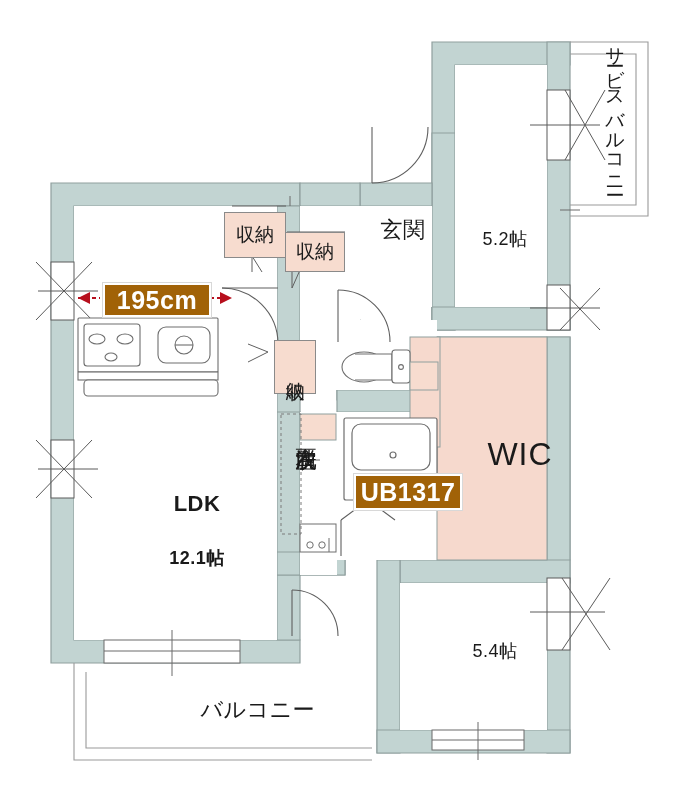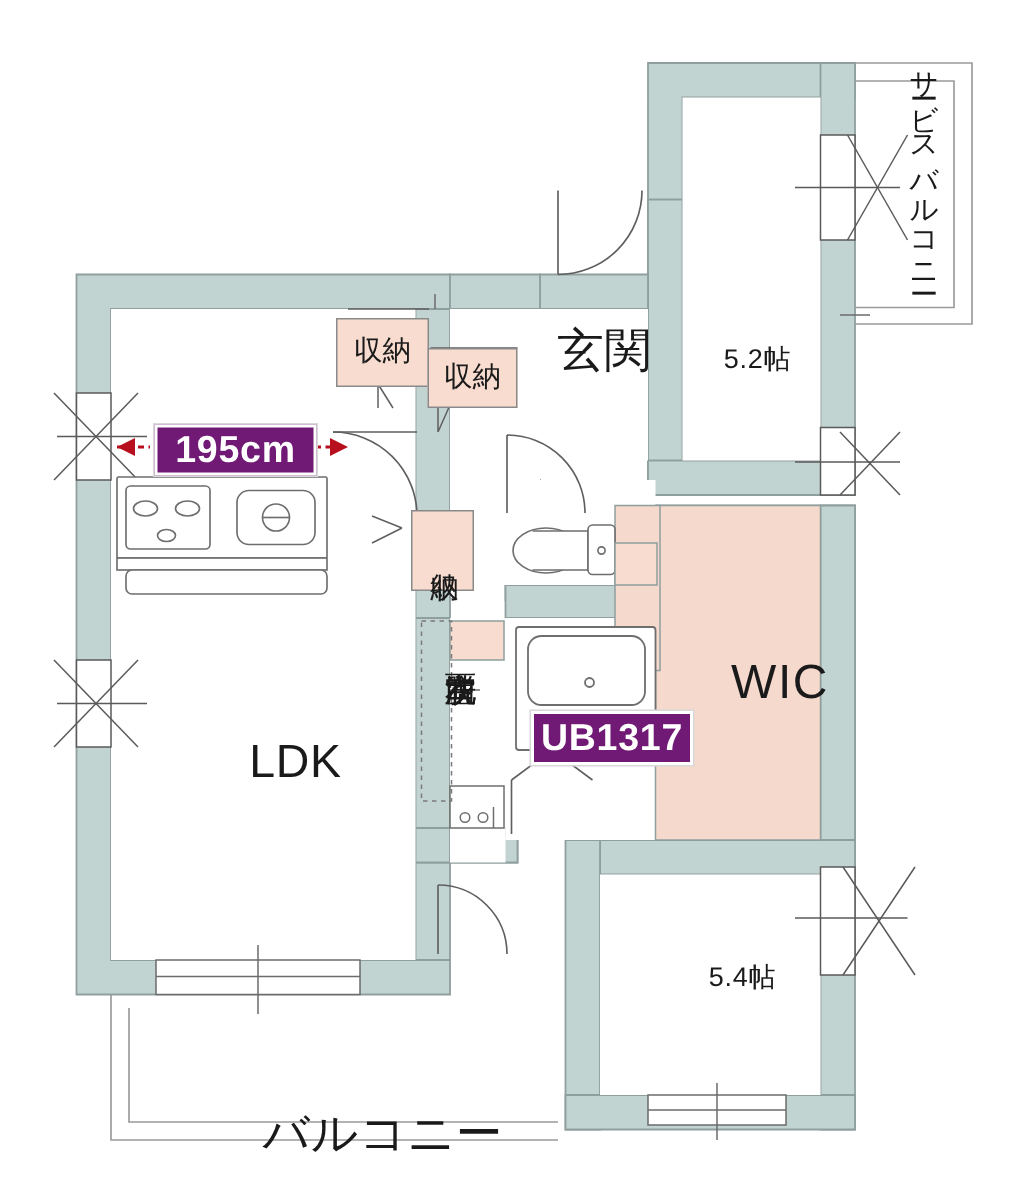--- a/index.html
+++ b/index.html
@@ -6,31 +6,31 @@
   html,body{margin:0;padding:0;background:#ffffff;}
   body{
     width:679px;height:800px;
     font-family:"Liberation Sans","DejaVu Sans",sans-serif;
     color:#1a1a1a;
     overflow:hidden;
   }
   #plan{position:relative;width:679px;height:800px;background:#fff;}
   svg.layer{position:absolute;left:0;top:0;width:679px;height:800px;}
   .lbl{position:absolute;text-align:center;line-height:1.06;white-space:pre;pointer-events:none;}
-  .room-name{font-size:31px;letter-spacing:0.5px;}
+  .room-name{font-size:22px;letter-spacing:0.5px;}
   .room-size{font-size:18px;letter-spacing:0.5px;}
   .lbl-sm{font-size:21px;}
   .vert{writing-mode:vertical-rl;text-orientation:upright;line-height:1.0;}
   .closet-box{
     position:absolute;background:#f7dccf;border:1px solid #8a8a8a;
     display:flex;align-items:center;justify-content:center;
     font-size:19px;line-height:0.98;letter-spacing:0px;
   }
   .badge{
-    position:absolute;background:#701a75;color:#fff;border:2px solid #ffffff;
+    position:absolute;background:#a16207;color:#fff;border:2px solid #ffffff;
     font-size:25px;font-weight:bold;letter-spacing:0.5px;
     display:flex;align-items:center;justify-content:center;
     box-shadow:0 0 0 1px #d8d8d8;
   }
   .wic-label{font-size:32px;letter-spacing:1px;}
   .sb-label{font-size:19px;}
 </style>
 </head>
 <body>
 
@@ -215,41 +215,42 @@
       <polygon points="232,298 220,292 220,304" fill="#b70f1d"></polygon>
     </g>
 
     <g stroke="#6b6b6b" stroke-width="1">
       <line x1="300" y1="460" x2="320" y2="460"></line>
       <line x1="560" y1="210" x2="580" y2="210"></line>
       <line x1="290" y1="206" x2="290" y2="196"></line>
     </g>
   </svg>
 
-  <div class="lbl" style="left:112px;top:458px;width:170px;">
+  <div class="lbl" style="left:112px;top:458px;width:170px;font-weight:bold;">
     <div class="room-name">LDK</div>
+    <div class="room-size">12.1帖</div>
   </div>
 
   <div class="lbl" style="left:440px;top:196px;width:130px;">
     <div class="room-size">5.2帖</div>
   </div>
 
   <div class="lbl" style="left:415px;top:608px;width:160px;">
     <div class="room-size">5.4帖</div>
   </div>
 
   <div class="lbl room-name" style="left:370px;top:218px;width:66px;">玄関</div>
 
   <div class="lbl wic-label" style="left:480px;top:438px;width:80px;">WIC</div>
 
   <div class="lbl vert lbl-sm" style="left:296px;top:432px;">洗面脱衣室</div>
 
   <div class="lbl vert sb-label" style="left:606px;top:34px;">サービスバルコニー</div>
 
-  <div class="lbl room-name" style="left:175px;top:740px;width:140px;">バルコニー</div>
+  <div class="lbl room-name" style="left:175px;top:698px;width:140px;text-align:right;">バルコニー</div>
 
   <div class="closet-box" style="left:224px;top:212px;width:60px;height:44px;">収納</div>
   <div class="closet-box" style="left:285px;top:232px;width:58px;height:38px;">収納</div>
   <div class="closet-box vert" style="left:274px;top:340px;width:40px;height:52px;">収納</div>
 
   <div class="badge" style="left:103px;top:283px;width:104px;height:30px;">195cm</div>
   <div class="badge" style="left:354px;top:474px;width:104px;height:32px;">UB1317</div>
 
 </div>
 

